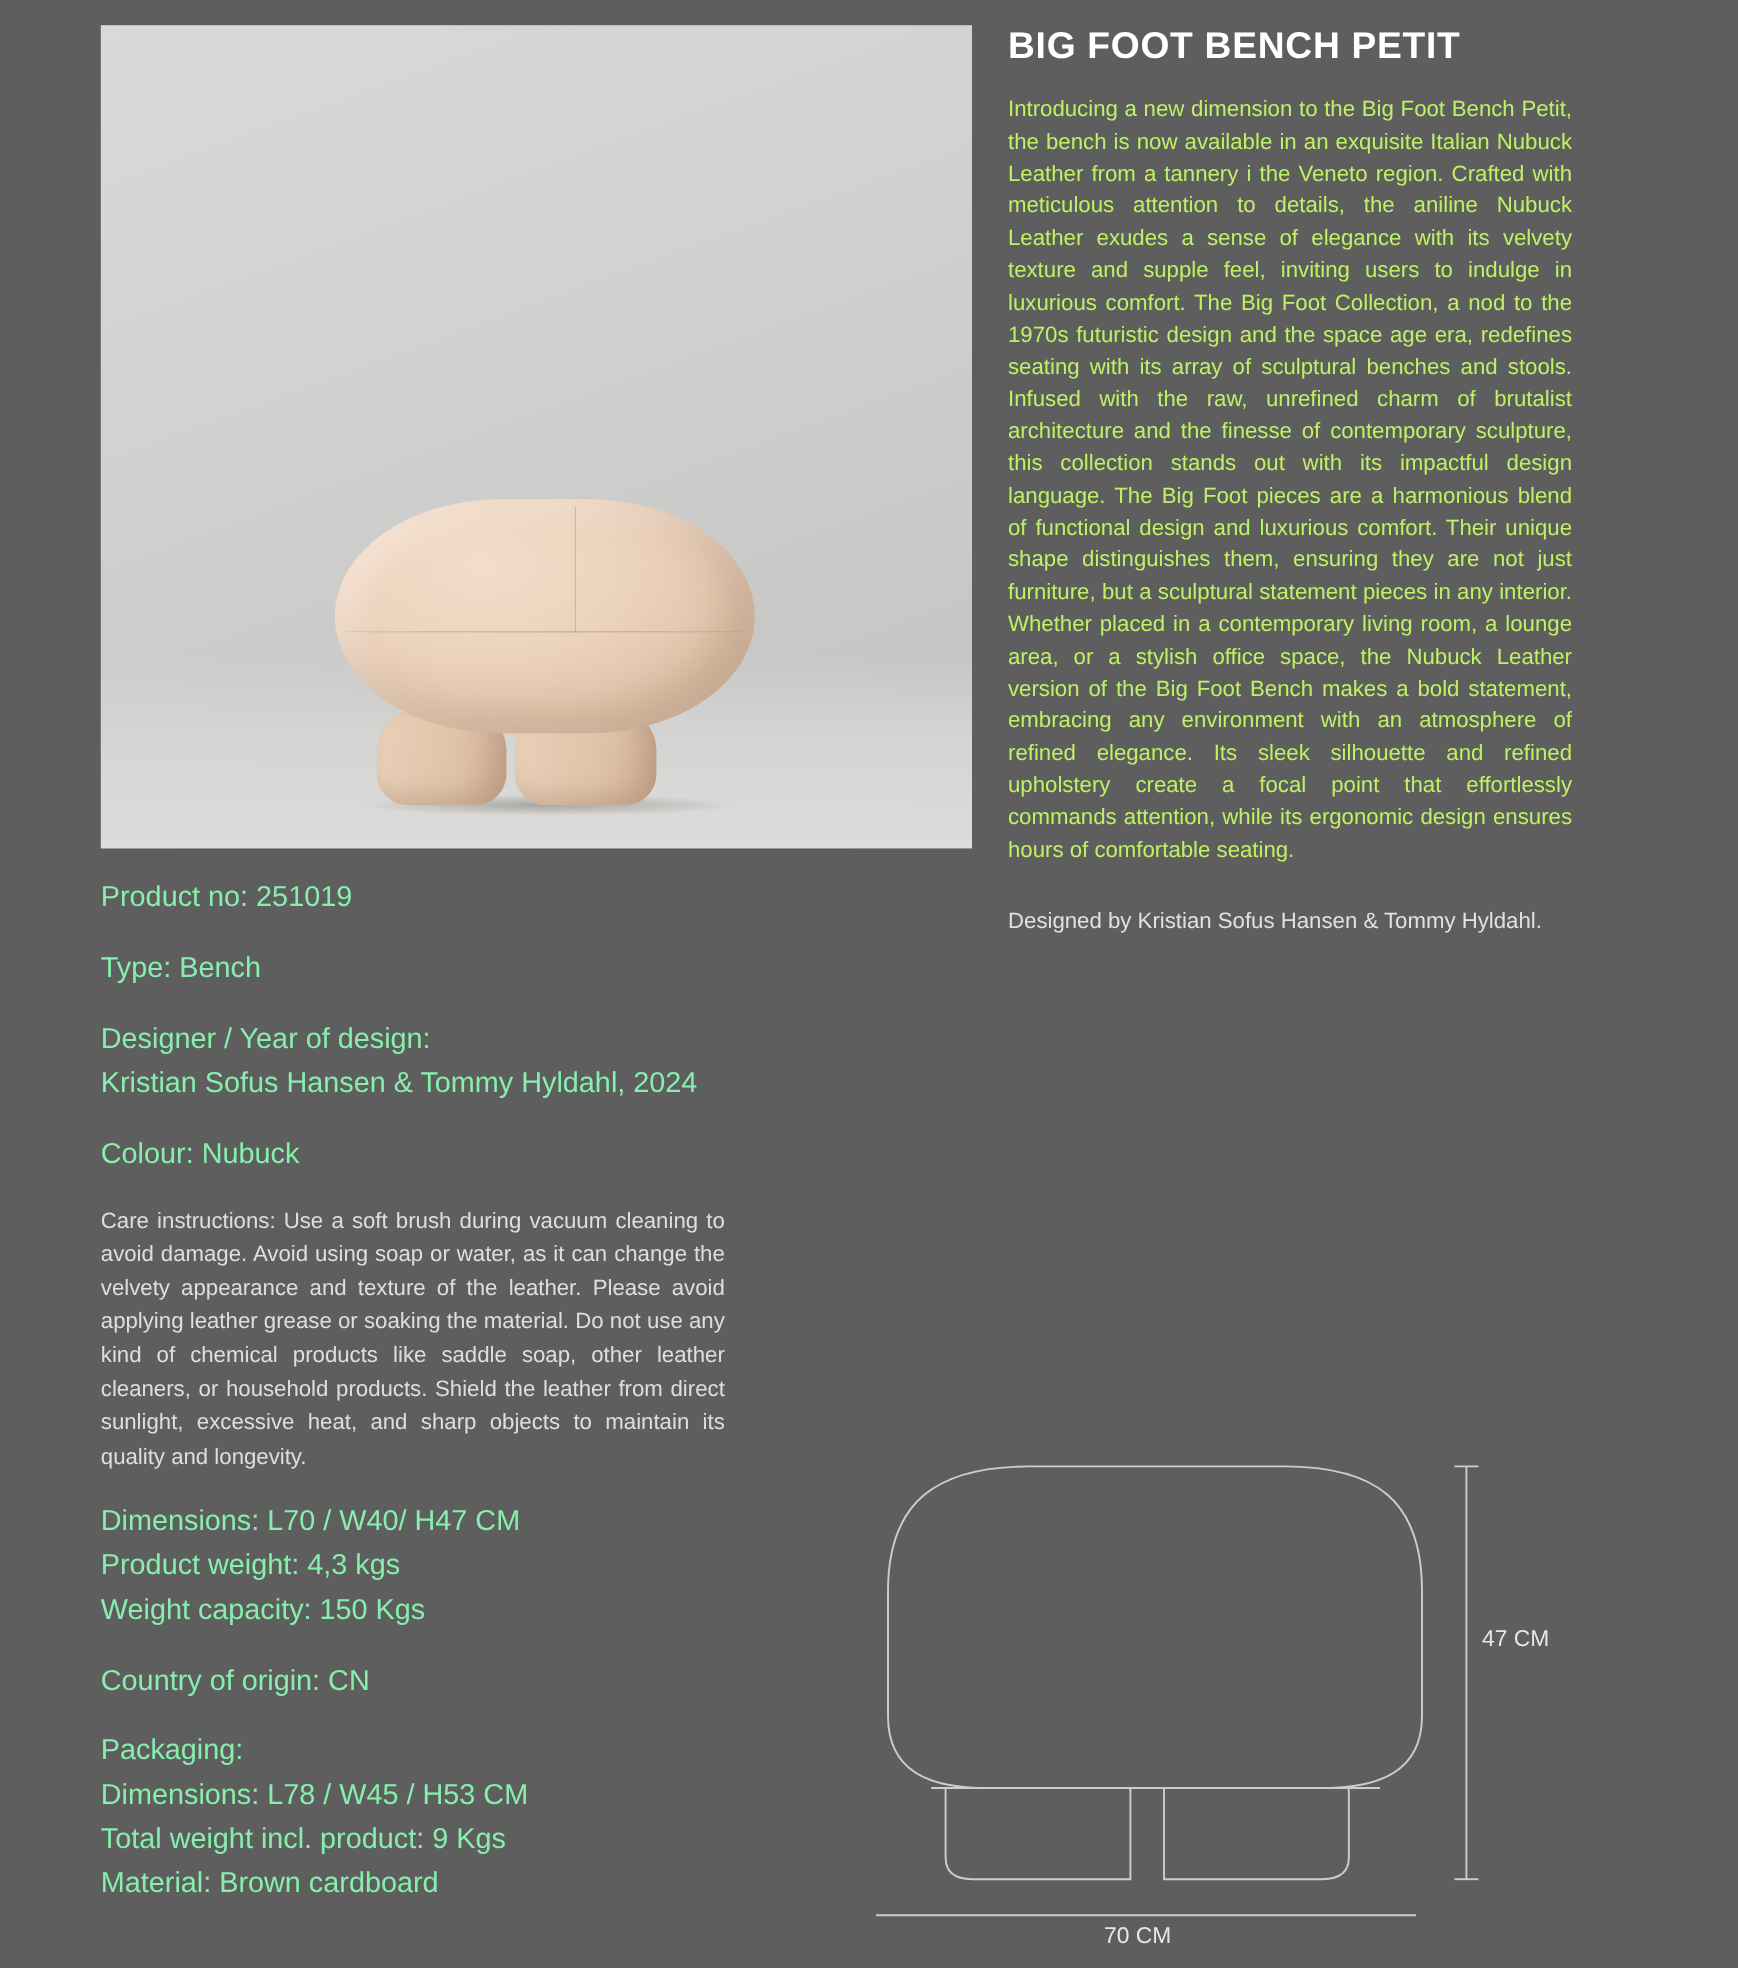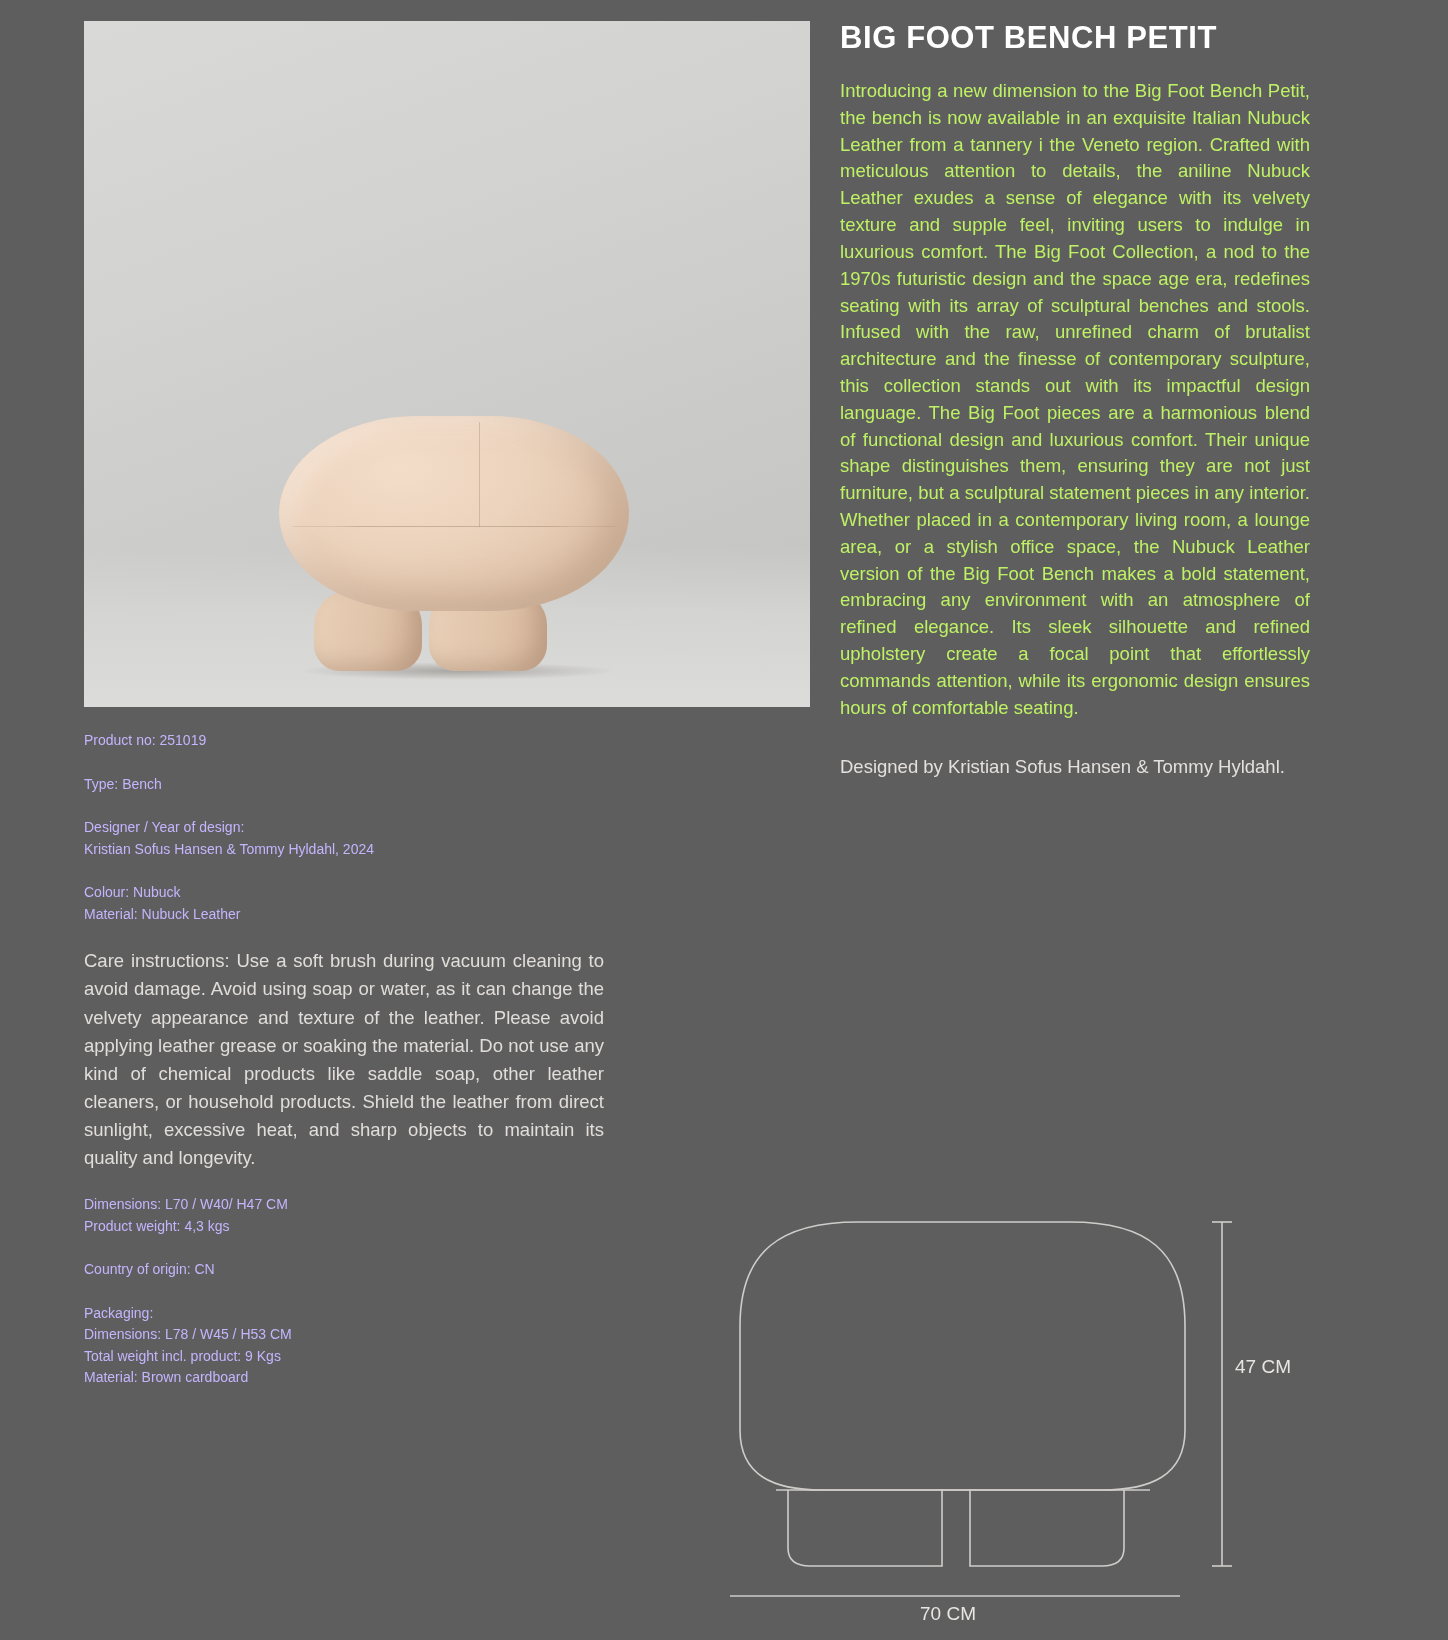--- a/index.html
+++ b/index.html
@@ -94,23 +94,23 @@
     border-radius: 50%;
   }
 
   .left-col {
     position: absolute;
     left: 84px;
     top: 730px;
     width: 520px;
   }
   .spec-line {
-    font-size: 14px;
+    font-size: 24px;
     line-height: 1.54;
-    color: #c4b5fd;
+    color: #86efac;
     margin: 0;
   }
   .spec-block { margin-bottom: 22px; }
   .spec-block:last-child { margin-bottom: 4px; }
   .care-text {
     font-size: 18.5px;
     line-height: 1.52;
     text-align: justify;
     color: #e0ddda;
     margin: 0;
@@ -189,30 +189,30 @@
       <p class="spec-line">Type: Bench</p>
     </div>
 
     <div class="spec-block">
       <p class="spec-line">Designer / Year of design:</p>
       <p class="spec-line">Kristian Sofus Hansen &amp; Tommy Hyldahl, 2024</p>
     </div>
 
     <div class="spec-block">
       <p class="spec-line">Colour:  Nubuck</p>
-      <p class="spec-line">Material: Nubuck Leather</p>
     </div>
 
     <div class="spec-block">
       <p class="care-text">Care instructions: Use a soft brush during vacuum cleaning to avoid damage. Avoid using soap or water, as it can change the velvety appearance and texture of the leather. Please avoid applying leather grease or soaking the material. Do not use any kind of chemical products like saddle soap, other leather cleaners, or household products. Shield the leather from direct sunlight, excessive heat, and sharp objects to maintain its quality and longevity.</p>
     </div>
 
     <div class="spec-block">
       <p class="spec-line">Dimensions: L70 / W40/ H47 CM</p>
       <p class="spec-line">Product weight: 4,3 kgs</p>
+      <p class="spec-line">Weight capacity: 150 Kgs</p>
     </div>
 
     <div class="spec-block">
       <p class="spec-line">Country of origin: CN</p>
     </div>
 
     <div class="spec-block">
       <p class="spec-line">Packaging:</p>
       <p class="spec-line">Dimensions: L78 / W45 / H53 CM</p>
       <p class="spec-line">Total weight incl. product: 9 Kgs</p>

